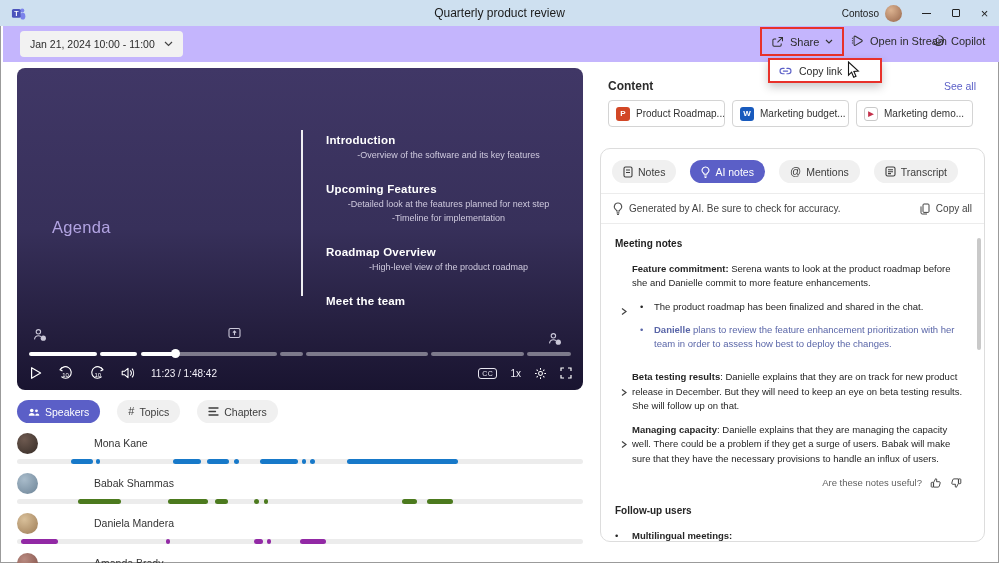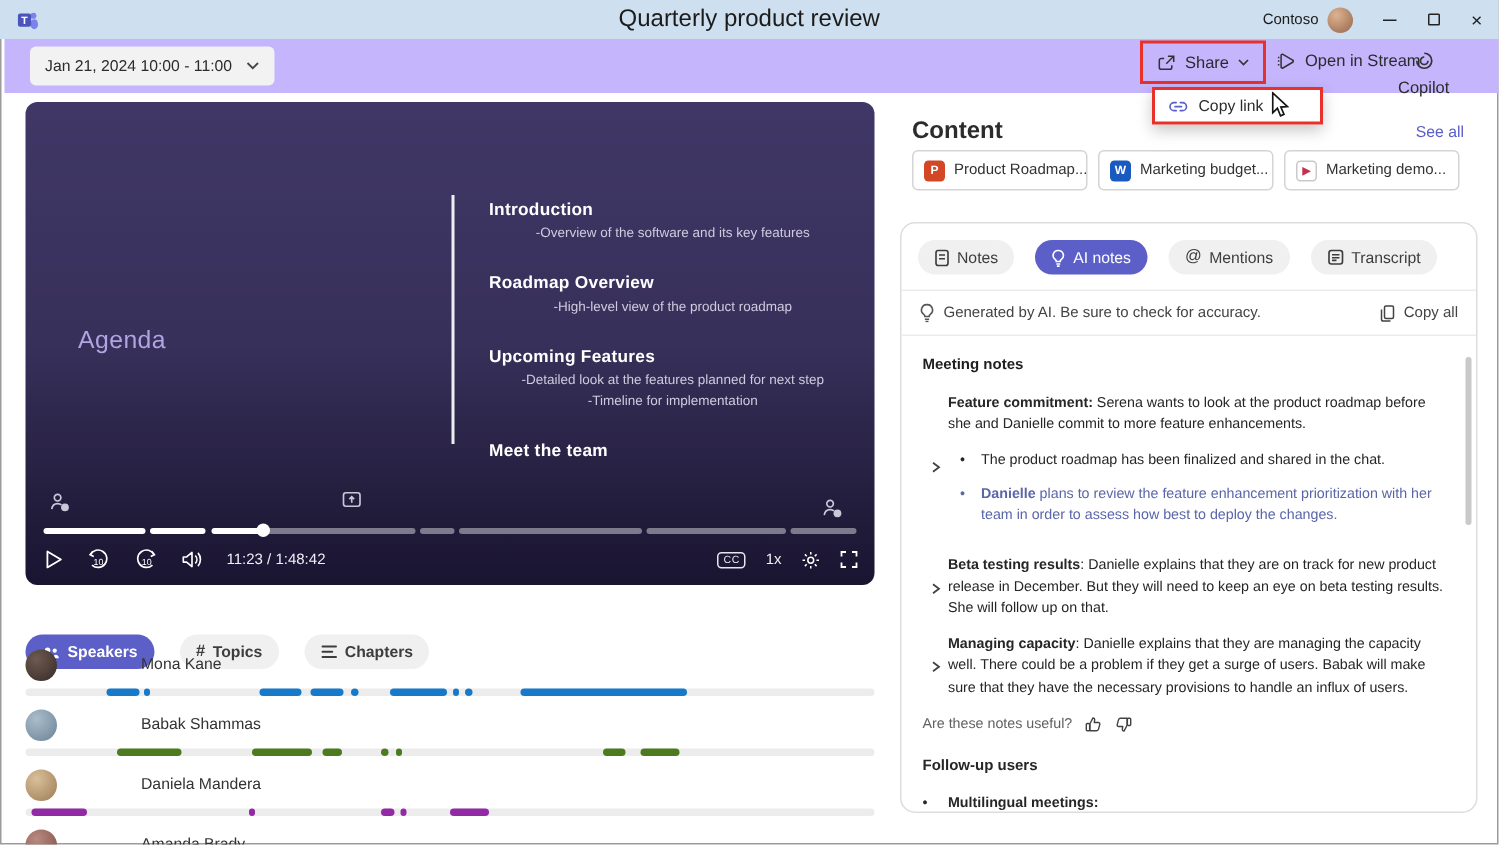--- a/index.html
+++ b/index.html
@@ -5,34 +5,34 @@
   * { margin:0; padding:0; box-sizing:border-box; }
   html,body { width:999px; height:563px; }
   body {
     font-family:"Liberation Sans", sans-serif;
     background:#fff; color:#242424; position:relative; overflow:hidden;
     box-shadow: inset 0 0 0 1px #9b9b9b;
   }
   
   #titlebar { position:absolute; left:0; top:0; width:999px; height:26px; background:#cee0f0; display:flex; align-items:center; }
   #teams-logo { margin-left:11px; display:flex; }
-  #win-title { position:absolute; left:0; right:0; text-align:center; font-size:16px; color:#1b1b1b; }
+  #win-title { position:absolute; left:0; right:0; text-align:center; font-size:12px; color:#1b1b1b; }
   #tb-right { position:absolute; right:0; top:0; height:26px; display:flex; align-items:center; }
   #account { display:flex; align-items:center; gap:6px; font-size:10px; color:#1b1b1b; margin-right:10px; }
   .avatar { width:17px; height:17px; border-radius:50%; background:radial-gradient(circle at 35% 30%, #dcb391, #96654a); }
   .win-btn { width:29px; height:26px; display:flex; align-items:center; justify-content:center; font-size:12px; color:#222; }
   .min-glyph { display:block; width:9px; border-top:1px solid #222; }
   .max-glyph { display:block; width:8px; height:8px; border:1px solid #222; border-radius:1px; }
   
   #toolbar { position:absolute; left:3px; top:26px; width:999px; height:36px; background:#c4b5fd; }
   #date-chip { position:absolute; left:17px; top:5px; height:26px; padding:0 10px; background:#f2f2f2; border-radius:4px; display:flex; align-items:center; gap:9px; font-size:10.5px; color:#2b2b2b; }
   .tb-btn { display:flex; align-items:center; gap:6px; font-size:11px; color:#2b2b2b; }
   #share-box { position:absolute; left:757px; top:1px; height:29px; padding:0 9px; border:2px solid #e8312a; display:flex; align-items:center; gap:6px; font-size:11px; color:#2b2b2b; }
   #open-stream { position:absolute; left:848px; top:8px; }
-  #copilot-btn { position:absolute; left:929px; top:8px;flex-direction:column; }
+  #copilot-btn { position:absolute; left:929px; top:8px; }
   
   #copylink-menu { position:absolute; left:768px; top:58px; width:114px; height:25px; background:#fff; border:2px solid #e8312a; box-shadow:0 4px 10px rgba(0,0,0,.22); display:flex; align-items:center; gap:7px; padding-left:9px; font-size:10.5px; color:#2b2b2b; z-index:30; }
   #cursor { position:absolute; left:847px; top:61px; z-index:40; }
   
   #video { position:absolute; left:17px; top:68px; width:566px; height:322px; border-radius:8px; overflow:hidden;
     background:linear-gradient(180deg,#403766 0%,#37305a 50%,#241e3e 82%,#191430 100%); }
   #agenda-title { position:absolute; left:35px; top:150px; font-size:16.5px; letter-spacing:.3px; color:#b2a4e2; }
   #slide-divider { position:absolute; left:284px; top:62px; width:1.5px; height:166px; background:rgba(255,255,255,.92); }
   #slide-col { position:absolute; left:309px; top:66px; width:245px; }
   .slide-sec { margin-bottom:22px; }
@@ -45,31 +45,31 @@
   #vcontrols { position:absolute; left:13px; right:11px; bottom:6px; height:22px; display:flex; align-items:center; justify-content:space-between; }
   .vc-left, .vc-right { display:flex; align-items:center; }
   .vc-left > * { margin-right:15px; display:flex; align-items:center; }
   .vc-right > * { margin-left:13px; display:flex; align-items:center; }
   #vtime { font-size:10px; color:#f1eff7; }
   #cc-badge { border:1px solid #e8e6f0; border-radius:3px; font-size:7px; color:#e8e6f0; padding:1px 3px; letter-spacing:.5px; }
   #speed { font-size:10px; color:#f1eff7; }
   
   .pill { height:23px; padding:0 11px; border-radius:12px; background:#f0f0f0; display:inline-flex; align-items:center; gap:5px; font-size:10.5px; color:#3d3d3d; }
   .pill.sel { background:#5b5fc7; color:#fff; }
-  #filter-tabs { position:absolute; left:17px; top:423px; display:flex; gap:17px;font-weight:bold; }
+  #filter-tabs { position:absolute; left:17px; top:400px; display:flex; gap:17px; }
   #speakers { position:absolute; left:17px; top:430px; width:566px; }
   .spk-row { margin-bottom:6px; }
   .spk-head { display:flex; align-items:center; gap:8px; height:26px; }
   .spk-name { font-size:10.5px; color:#333;padding-left:48px; }
   .spk-av { width:21px; height:21px; border-radius:50%; }
   .spk-track { position:relative; height:5px; background:#ececec; border-radius:3px; margin-top:3px; }
   .spk-seg { position:absolute; top:0; height:100%; border-radius:3px; }
   
   #content-head { position:absolute; left:608px; top:79px; width:368px; display:flex; justify-content:space-between; align-items:center; }
-  #content-title { font-size:16px; font-weight:bold; color:#2c2c2c; }
+  #content-title { font-size:12px; font-weight:bold; color:#2c2c2c; }
   #see-all { font-size:10.5px; color:#5b5fc7; }
   #content-cards { position:absolute; left:608px; top:100px; display:flex; gap:7px; }
   .ccard { width:117px; height:27px; border:1px solid #d4d4d4; border-radius:4px; background:#fff; display:flex; align-items:center; gap:6px; padding-left:7px; font-size:10px; color:#333; white-space:nowrap; overflow:hidden; }
   .doc-ic { width:14px; height:14px; border-radius:3px; color:#fff; font-size:8px; font-weight:bold; display:flex; align-items:center; justify-content:center; flex:none; }
   .doc-ic.video { background:#fff; border:1px solid #c9c9c9; color:#c4314b; font-size:7px; }
   
   #notes-card { position:absolute; left:600px; top:148px; width:385px; height:394px; border:1px solid #ddd; border-radius:10px; background:#fff; overflow:hidden; }
   #notes-tabs { display:flex; gap:14px; padding:11px 0 10px 11px; }
   .nc-divider { border-top:1px solid #ececec; }
   #ai-banner { height:29px; display:flex; align-items:center; justify-content:space-between; padding:0 12px; }
@@ -78,21 +78,21 @@
   #nscrollbar { position:absolute; right:3px; top:14px; width:4px; height:112px; border-radius:2px; background:#c9c9c9; }
   .nb-h { font-size:10px; font-weight:bold; color:#1f1f1f; margin:0 0 11px; }
   .nb-item { display:flex; margin-bottom:10px; }
   .nb-chev { width:17px; flex:none; padding-top:1px; }
   .nb-dot { width:17px; flex:none; text-align:left; }
   .nb-body { flex:1; }
   .nb-subs { margin:9px 0 0 8px; }
   .nb-sub { display:flex; margin-bottom:9px; }
   .nb-sub .b { width:14px; flex:none; }
   .nb-sub.accent { color:#5a66a8; }
-  #feedback { display:flex; justify-content:flex-start; align-items:center; gap:8px; font-size:9.5px; color:#616161; margin:0 2px 13px 0; }
+  #feedback { display:flex; justify-content:flex-end; align-items:center; gap:8px; font-size:9.5px; color:#616161; margin:0 2px 13px 0; }
   #followup-title { font-size:10px; font-weight:bold; margin:2px 0 11px; }
   .ico { display:inline-flex; align-items:center; justify-content:center; }
   .glyph { font-size:11px; line-height:1; }
 </style>
 </head>
 <body>
 
 <div id="titlebar">
   <span id="teams-logo" class="ico">
     <svg width="15" height="15" viewBox="0 0 16 16">
@@ -182,27 +182,27 @@
 
 <div id="video">
   <div id="agenda-title">Agenda</div>
   <div id="slide-divider"></div>
   <div id="slide-col">
       <div class="slide-sec">
         <h4>Introduction</h4>
         <div class="sl">-Overview of the software and its key features</div>
       </div>
       <div class="slide-sec">
-        <h4>Roadmap Overview</h4>
-        <div class="sl">-High-level view of the product roadmap</div>
-      </div>
-      <div class="slide-sec">
         <h4>Upcoming Features</h4>
         <div class="sl">-Detailed look at the features planned for next step</div>
         <div class="sl">-Timeline for implementation</div>
+      </div>
+      <div class="slide-sec">
+        <h4>Roadmap Overview</h4>
+        <div class="sl">-High-level view of the product roadmap</div>
       </div>
       <div class="slide-sec">
         <h4>Meet the team</h4>
       </div>
     </div>
 
   <span class="vmarker ico" style="left:16px; top:260px;">
     <svg width="14" height="14" viewBox="0 0 14 14">
         <circle cx="5.4" cy="3.8" r="2.2" fill="none" stroke="#d9d6e6" stroke-width="1.1"></circle>
         <path d="M1.5 11.4c.3-2.3 1.9-3.7 3.9-3.7 1 0 1.9.3 2.6.9" fill="none" stroke="#d9d6e6" stroke-width="1.1"></path>

